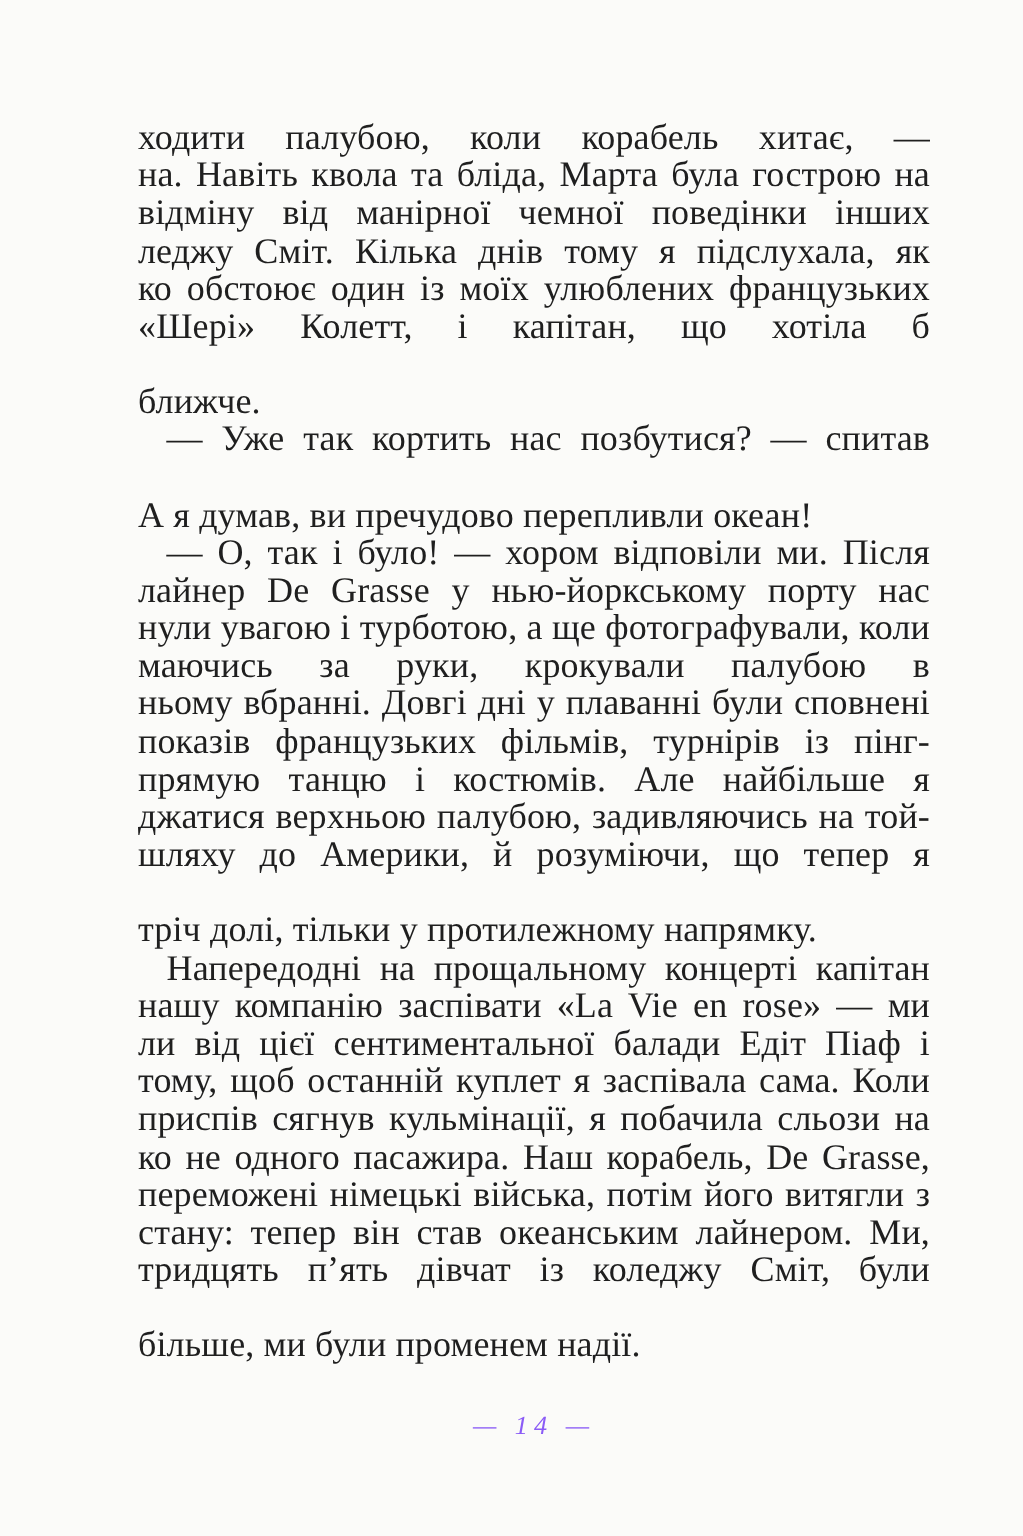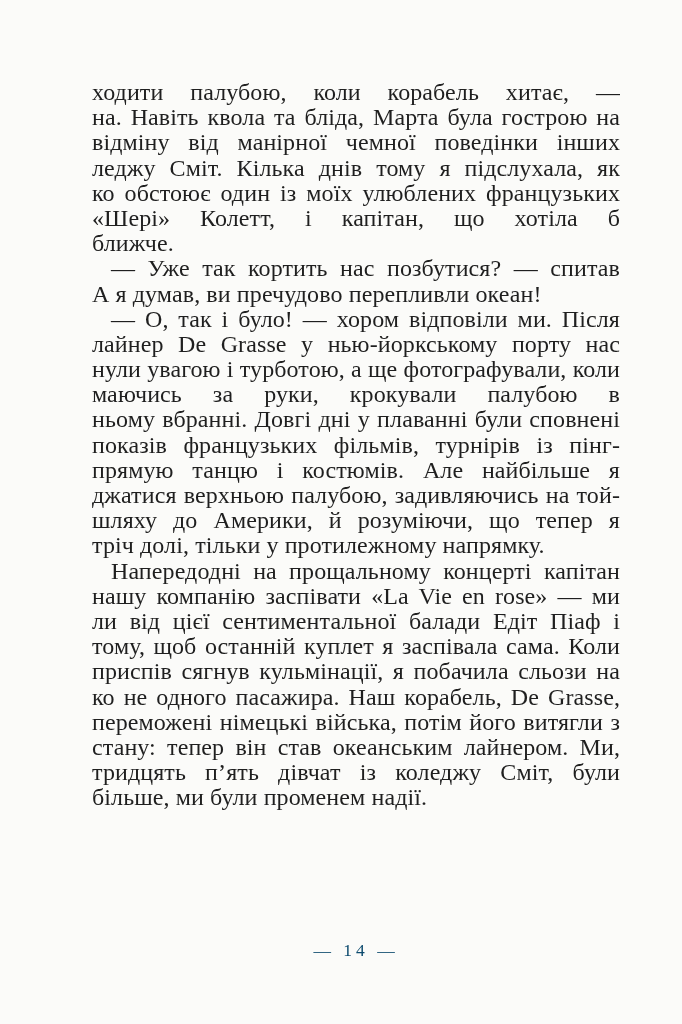--- a/index.html
+++ b/index.html
@@ -26,33 +26,35 @@
     letter-spacing: 0.1px;
   }
   .line {
     height: 25.2px;
     overflow: hidden;
     text-align: justify;
     text-align-last: justify;
   }
   .line.para-end {
     text-align-last: left;
+    margin-top: 25px;
   }
   .line.indent {
     text-indent: 19px;
   }
   .page-number {
     position: absolute;
     left: 92px;
     top: 940px;
     width: 528px;
     text-align: center;
+    font-style: italic;
     font-size: 17.5px;
     letter-spacing: 4px;
-    color: #0c4a6e;
+    color: #8b5cf6;
   }
 </style>
 </head>
 <body>
 
 <div class="screen">
   <div class="text-block">
       <div class="line">ходити палубою, коли корабель хитає, — пожартувала во-</div>
       <div class="line">на. Навіть квола та бліда, Марта була гострою на язик, на</div>
       <div class="line">відміну від манірної чемної поведінки інших дівчат із ко-</div>

